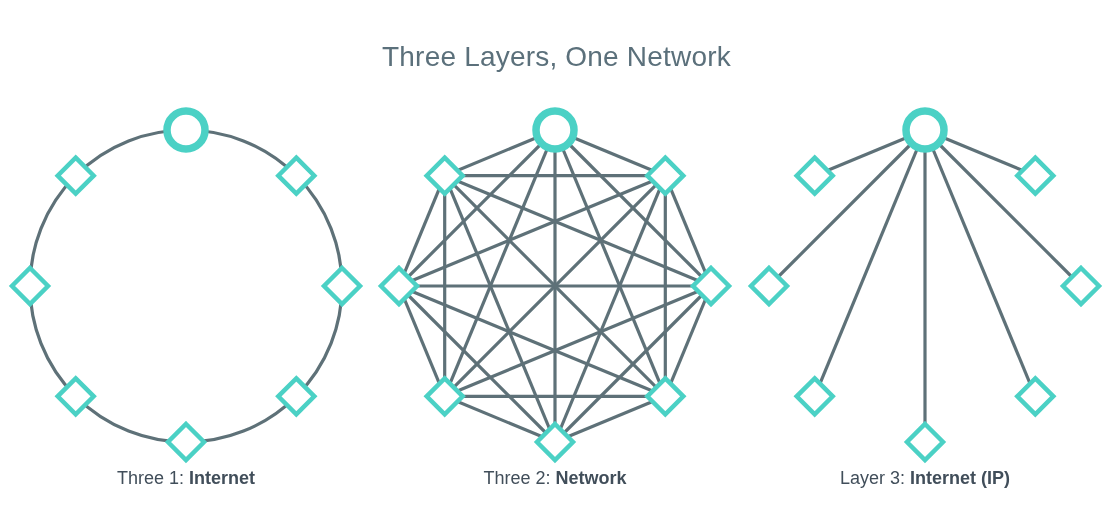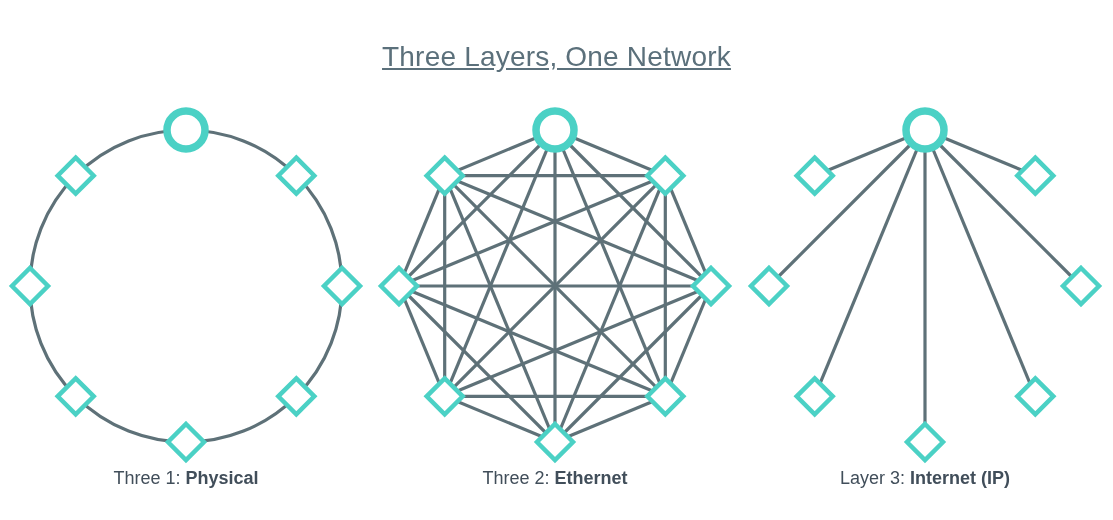--- a/index.html
+++ b/index.html
@@ -46,21 +46,21 @@
   .diagram-label b { font-weight: 700; }
   .label-1 { left: 0px; }
   .label-2 { left: 369px; }
   .label-3 { left: 739px; }
 </style>
 </head>
 <body>
 
 <div class="stage" style="background: rgb(255, 255, 255);">
 
-  <h1 class="title" style="color: rgb(91, 112, 123); text-decoration: underline;">Three Layers, One Network</h1>
+  <h1 class="title" style="color: rgb(91, 112, 123);">Three Layers, One Network</h1>
 
   <svg class="topology-svg" viewBox="0 0 1113 520" aria-hidden="true">
       <g>
         <circle cx="186" cy="286" r="156" fill="none" stroke="#5e7178" stroke-width="3.2"></circle>
         <circle cx="186" cy="130" r="19" fill="#ffffff" stroke="#4bd1c5" stroke-width="7.5"></circle>
         <path d="M 296.3086578651014 157.69134213489858 L 314.3086578651014 175.69134213489858 L 296.3086578651014 193.69134213489858 L 278.3086578651014 175.69134213489858 Z" fill="#ffffff" stroke="#4bd1c5" stroke-width="4.5" stroke-linejoin="miter"></path>
         <path d="M 342 268 L 360 286 L 342 304 L 324 286 Z" fill="#ffffff" stroke="#4bd1c5" stroke-width="4.5" stroke-linejoin="miter"></path>
         <path d="M 296.3086578651014 378.3086578651014 L 314.3086578651014 396.3086578651014 L 296.3086578651014 414.3086578651014 L 278.3086578651014 396.3086578651014 Z" fill="#ffffff" stroke="#4bd1c5" stroke-width="4.5" stroke-linejoin="miter"></path>
         <path d="M 186.00000000000003 424 L 204.00000000000003 442 L 186.00000000000003 460 L 168.00000000000003 442 Z" fill="#ffffff" stroke="#4bd1c5" stroke-width="4.5" stroke-linejoin="miter"></path>
         <path d="M 75.69134213489859 378.30865786510145 L 93.69134213489859 396.30865786510145 L 75.69134213489859 414.30865786510145 L 57.69134213489859 396.30865786510145 Z" fill="#ffffff" stroke="#4bd1c5" stroke-width="4.5" stroke-linejoin="miter"></path>
@@ -117,19 +117,19 @@
         <path d="M 1035.3086578651014 157.69134213489858 L 1053.3086578651014 175.69134213489858 L 1035.3086578651014 193.69134213489858 L 1017.3086578651014 175.69134213489858 Z" fill="#ffffff" stroke="#4bd1c5" stroke-width="4.5" stroke-linejoin="miter"></path>
         <path d="M 1081 268 L 1099 286 L 1081 304 L 1063 286 Z" fill="#ffffff" stroke="#4bd1c5" stroke-width="4.5" stroke-linejoin="miter"></path>
         <path d="M 1035.3086578651014 378.3086578651014 L 1053.3086578651014 396.3086578651014 L 1035.3086578651014 414.3086578651014 L 1017.3086578651014 396.3086578651014 Z" fill="#ffffff" stroke="#4bd1c5" stroke-width="4.5" stroke-linejoin="miter"></path>
         <path d="M 925 424 L 943 442 L 925 460 L 907 442 Z" fill="#ffffff" stroke="#4bd1c5" stroke-width="4.5" stroke-linejoin="miter"></path>
         <path d="M 814.6913421348986 378.30865786510145 L 832.6913421348986 396.30865786510145 L 814.6913421348986 414.30865786510145 L 796.6913421348986 396.30865786510145 Z" fill="#ffffff" stroke="#4bd1c5" stroke-width="4.5" stroke-linejoin="miter"></path>
         <path d="M 769 268.00000000000006 L 787 286.00000000000006 L 769 304.00000000000006 L 751 286.00000000000006 Z" fill="#ffffff" stroke="#4bd1c5" stroke-width="4.5" stroke-linejoin="miter"></path>
         <path d="M 814.6913421348986 157.6913421348986 L 832.6913421348986 175.6913421348986 L 814.6913421348986 193.6913421348986 L 796.6913421348986 175.6913421348986 Z" fill="#ffffff" stroke="#4bd1c5" stroke-width="4.5" stroke-linejoin="miter"></path>
       </g>
     </svg>
 
-  <div class="diagram-label label-1" style="color: rgb(65, 78, 90);"><span>Three 1: </span><b>Physical</b></div>
+  <div class="diagram-label label-1" style="color: rgb(65, 78, 90);"><span>Three 1: </span><b>Internet</b></div>
 
-  <div class="diagram-label label-2" style="color: rgb(65, 78, 90);"><span>Three 2: </span><b>Ethernet</b></div>
+  <div class="diagram-label label-2" style="color: rgb(65, 78, 90);"><span>Three 2: </span><b>Network</b></div>
 
   <div class="diagram-label label-3" style="color: rgb(65, 78, 90);"><span>Layer 3: </span><b>Internet (IP)</b></div>
 
 </div>
 
 </body></html>

